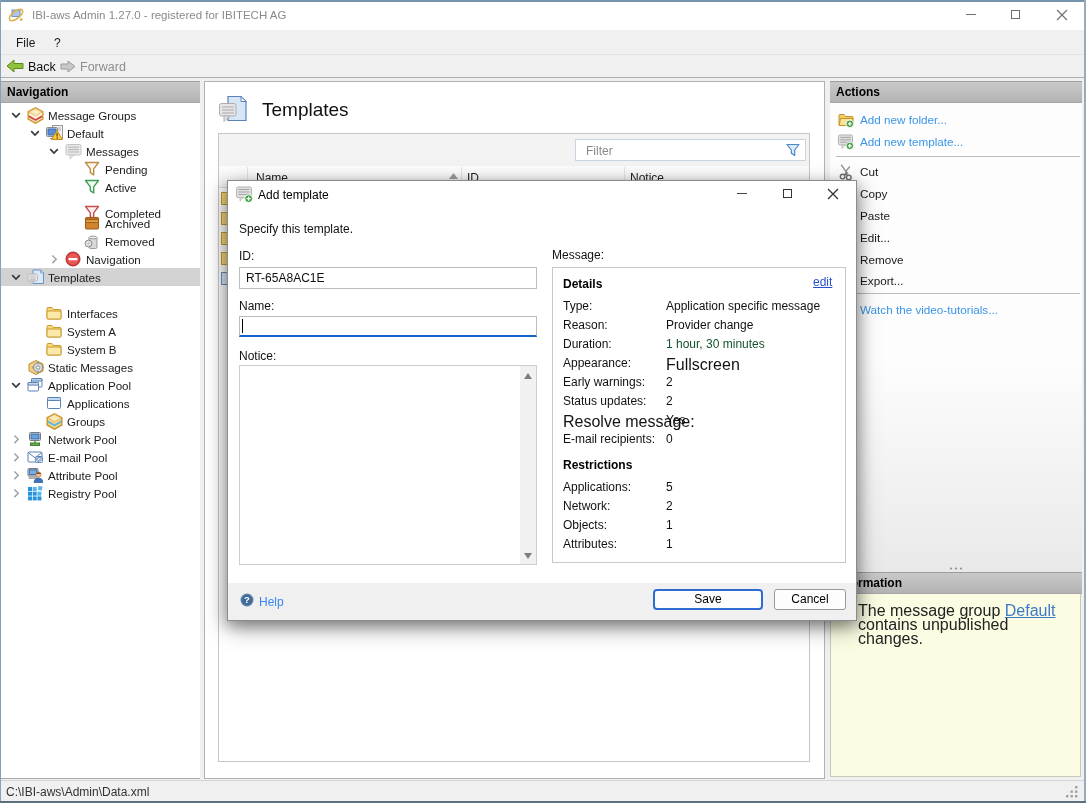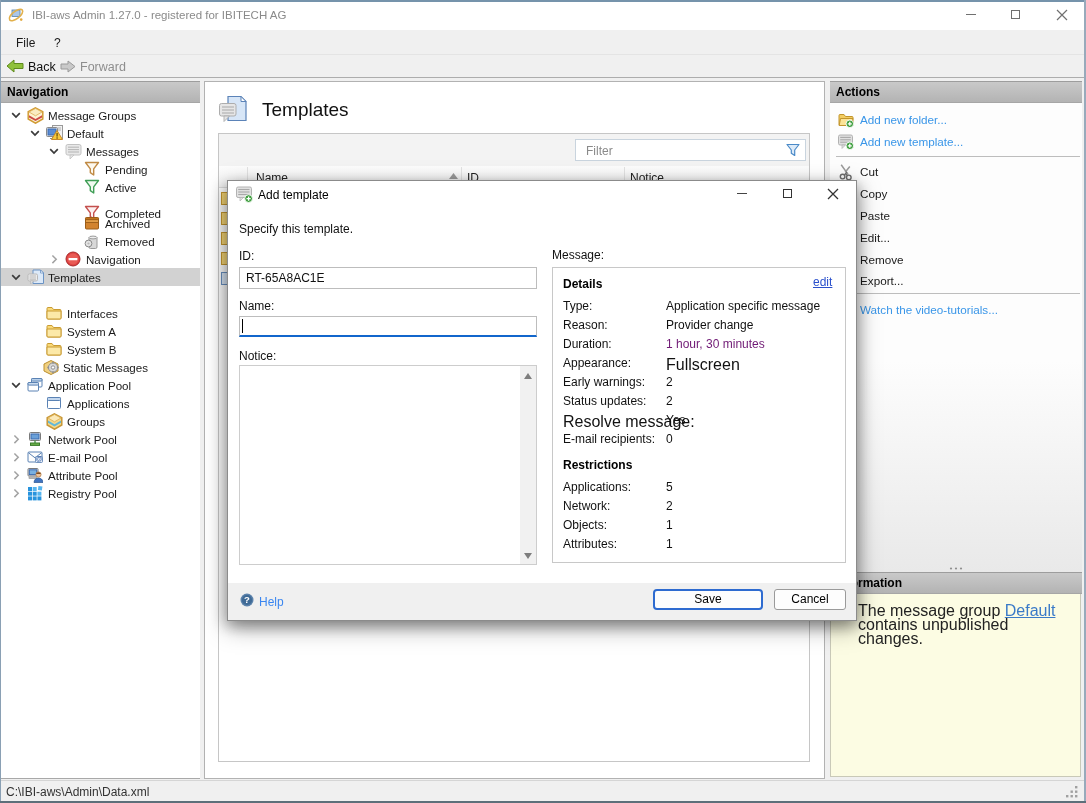--- a/index.html
+++ b/index.html
@@ -205,21 +205,21 @@
     </div>
     <div class="trow" style="top:236px;">
       <div class="ticon" style="left:45px">
         <svg width="16" height="16" viewBox="0 0 16 16">
           <path d="M1 3.5 a1 1 0 0 1 1 -1 h4 l1.5 2 h6.5 a1 1 0 0 1 1 1 v7.5 a1 1 0 0 1 -1 1 h-12 a1 1 0 0 1 -1 -1 Z" fill="#f9d978" stroke="#c99b32"></path>
           <path d="M1 6 h14 v7 a1 1 0 0 1 -1 1 h-12 a1 1 0 0 1 -1 -1 Z" fill="#fce9a8" stroke="#c99b32"></path>
         </svg>
       </div>
       <div class="lbl" style="left:66px">System B</div>
     </div>
-    <div class="trow" style="top:254px;margin-left:15px;">
+    <div class="trow" style="top:254px;">
       <div class="ticon" style="left:26px">
         <svg width="17" height="17" viewBox="0 0 17 17">
           <polygon points="2,5 9,1.5 16,5 16,12 9,15.5 2,12" fill="#f0d080" stroke="#bb8f2f"></polygon>
           <circle cx="11" cy="8.5" r="4.6" fill="#d8d8d8" stroke="#909090"></circle>
           <circle cx="11" cy="8.5" r="1.7" fill="#fff" stroke="#909090"></circle>
           <g stroke="#909090" stroke-width="1.6">
             <line x1="11" y1="2.8" x2="11" y2="4.6"></line>
             <line x1="11" y1="12.4" x2="11" y2="14.2"></line>
             <line x1="5.3" y1="8.5" x2="7.1" y2="8.5"></line>
             <line x1="14.9" y1="8.5" x2="16.7" y2="8.5"></line>
@@ -498,21 +498,21 @@
   </div>
 <div class="abs" style="left:552px;top:248px;font-size:12px;color:#111">Message:</div>
 <div class="abs" style="left:552px;top:267px;width:294px;height:296px;background:#fff;border:1px solid #c8c8c8"></div>
 <div class="abs" style="left:563px;top:277px;font-size:12px;font-weight:bold;color:#000">Details</div>
 <div class="abs" style="left:813px;top:275px;font-size:12px;color:#2a50cc;text-decoration:underline">edit</div>
 <div class="abs" style="left:563px;top:299px;font-size:12px;color:#111">Type:</div>
 <div class="abs" style="left:666px;top:299px;font-size:12px;color:#111">Application specific message</div>
 <div class="abs" style="left:563px;top:318px;font-size:12px;color:#111">Reason:</div>
 <div class="abs" style="left:666px;top:318px;font-size:12px;color:#111">Provider change</div>
 <div class="abs" style="left:563px;top:337px;font-size:12px;color:#111">Duration:</div>
-<div class="abs" style="left:666px;top:337px;font-size:12px;color:#701a75">1 hour, 30 minutes</div>
+<div class="abs" style="left:666px;top:337px;font-size:12px;color:#14532d">1 hour, 30 minutes</div>
 <div class="abs" style="left:563px;top:356px;font-size:12px;color:#111">Appearance:</div>
 <div class="abs" style="left:666px;top:356px;font-size:16px;color:#111">Fullscreen</div>
 <div class="abs" style="left:563px;top:375px;font-size:12px;color:#111">Early warnings:</div>
 <div class="abs" style="left:666px;top:375px;font-size:12px;color:#111">2</div>
 <div class="abs" style="left:563px;top:394px;font-size:12px;color:#111">Status updates:</div>
 <div class="abs" style="left:666px;top:394px;font-size:12px;color:#111">2</div>
 <div class="abs" style="left:563px;top:413px;font-size:16px;color:#111">Resolve message:</div>
 <div class="abs" style="left:666px;top:413px;font-size:12px;color:#111">Yes</div>
 <div class="abs" style="left:563px;top:432px;font-size:12px;color:#111">E-mail recipients:</div>
 <div class="abs" style="left:666px;top:432px;font-size:12px;color:#111">0</div>

